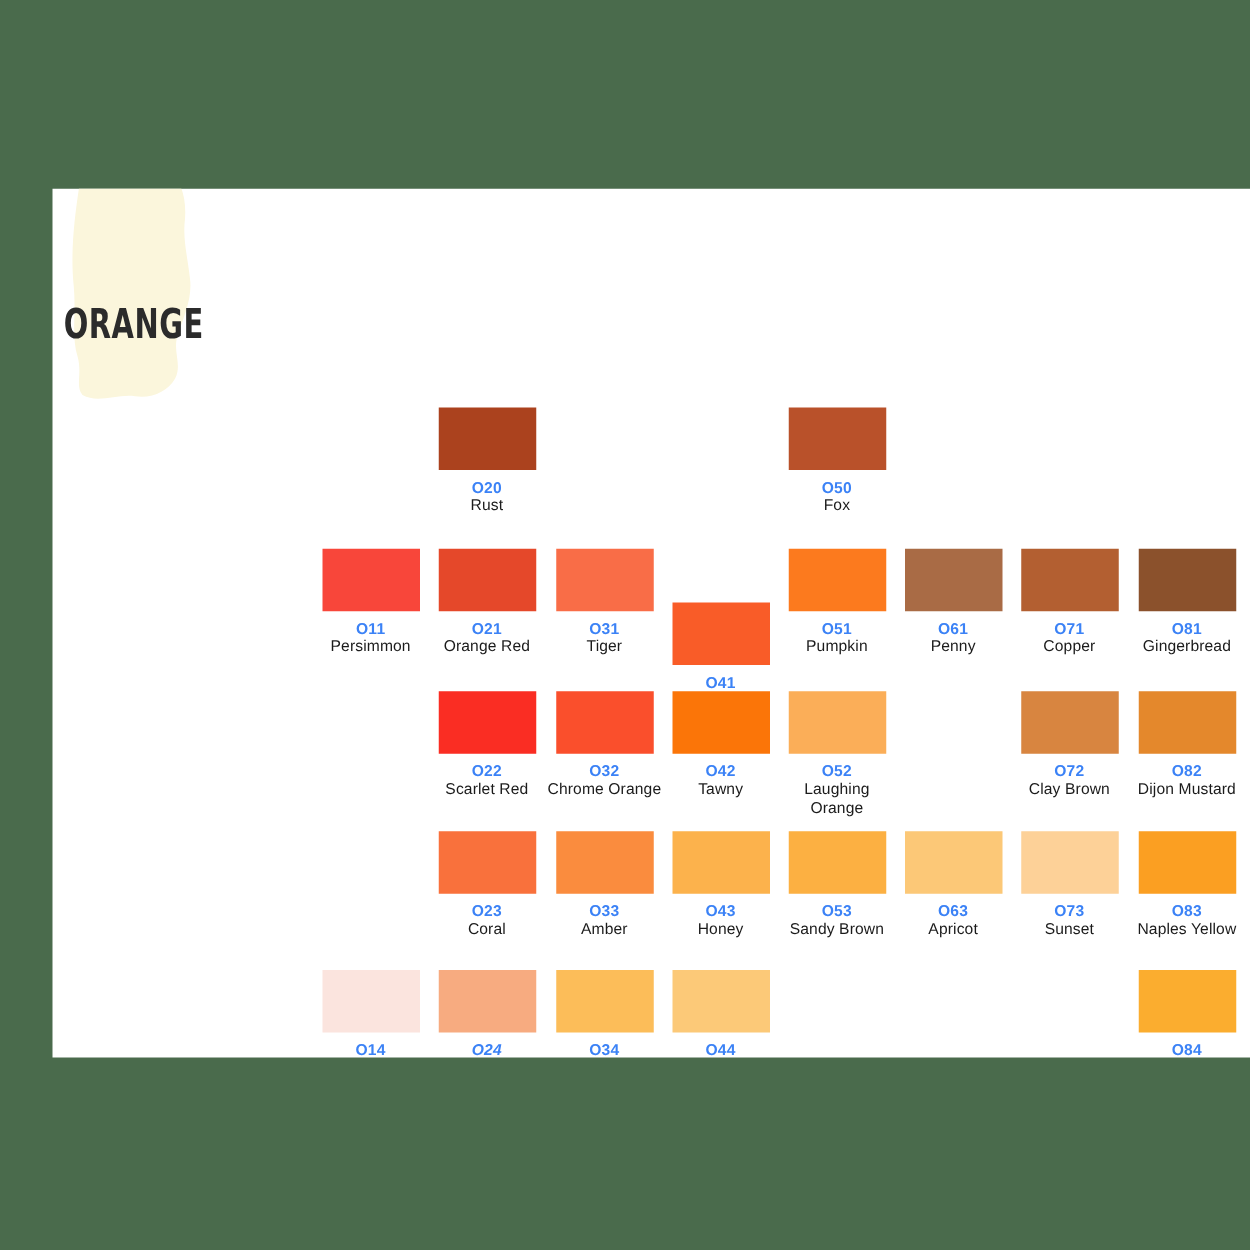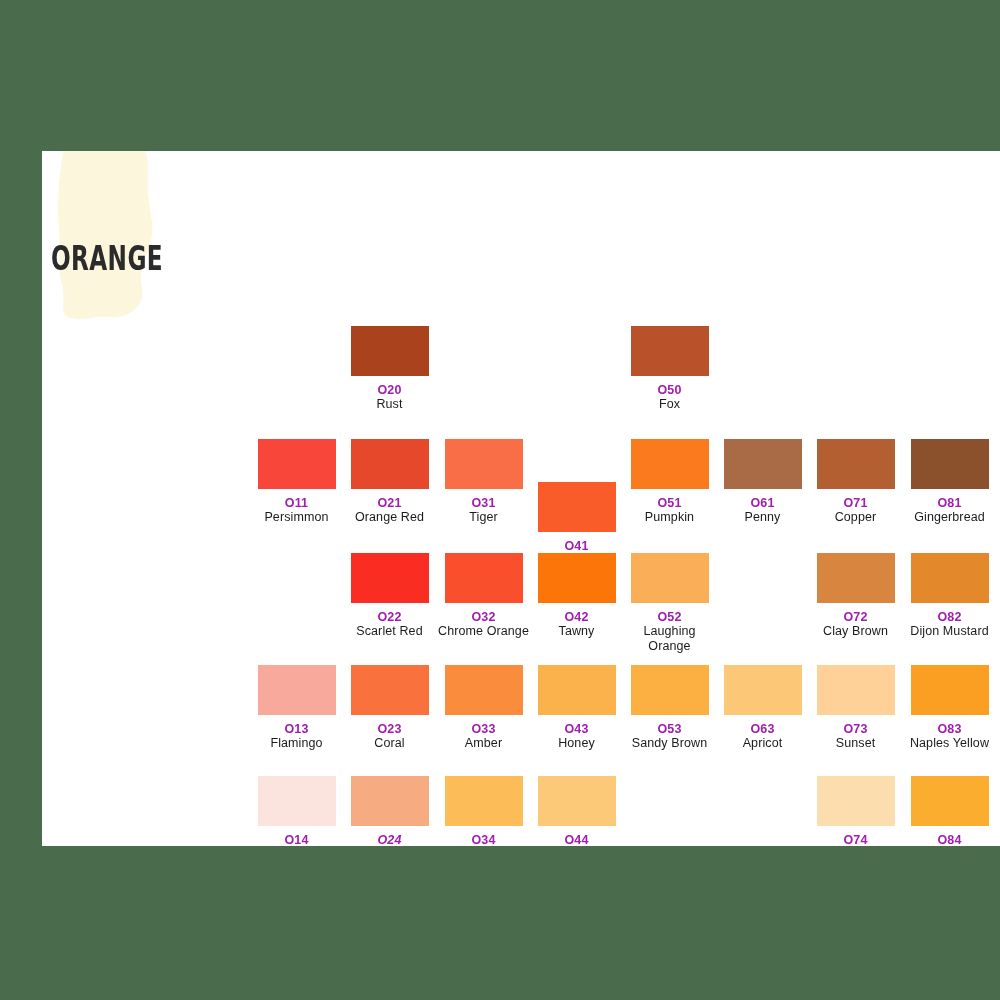--- a/index.html
+++ b/index.html
@@ -66,21 +66,21 @@
   .swatch {
     width: 78px;
     height: 50px;
     margin: 0 auto;
     display: block;
   }
 
   .code {
     font-size: 12.5px;
     font-weight: 700;
-    color: #a21caf;
+    color: #3b82f6;
     margin-top: 7px;
     line-height: 14px;
     letter-spacing: 0.2px;
   }
 
   .cname {
     font-size: 12.5px;
     font-weight: 400;
     color: #1b1b1b;
     line-height: 14.5px;
@@ -174,25 +174,20 @@
       <div class="cell" style="left: 767px; top: 402px;">
         <div class="swatch" style="width: 78px; height: 50px; background: rgb(216, 133, 64);"></div>
         <div class="code">O72</div>
         <div class="cname">Clay Brown</div>
       </div>
       <div class="cell" style="left: 861px; top: 402px;">
         <div class="swatch" style="width: 78px; height: 50px; background: rgb(228, 136, 44);"></div>
         <div class="code">O82</div>
         <div class="cname">Dijon Mustard</div>
       </div>
-      <div class="cell" style="left: 208px; top: 514px;">
-        <div class="swatch" style="width: 78px; height: 50px; background: rgb(249, 169, 156);"></div>
-        <div class="code">O13</div>
-        <div class="cname">Flamingo</div>
-      </div>
       <div class="cell" style="left: 301px; top: 514px;">
         <div class="swatch" style="width: 78px; height: 50px; background: rgb(249, 113, 60);"></div>
         <div class="code">O23</div>
         <div class="cname">Coral</div>
       </div>
       <div class="cell" style="left: 395px; top: 514px;">
         <div class="swatch" style="width: 78px; height: 50px; background: rgb(250, 140, 62);"></div>
         <div class="code">O33</div>
         <div class="cname">Amber</div>
       </div>
@@ -230,23 +225,19 @@
         <div class="code">O24</div>
       </div>
       <div class="cell" style="left: 395px; top: 625px;">
         <div class="swatch" style="width: 78px; height: 50px; background: rgb(252, 189, 89);"></div>
         <div class="code">O34</div>
       </div>
       <div class="cell" style="left: 488px; top: 625px;">
         <div class="swatch" style="width: 78px; height: 50px; background: rgb(252, 201, 120);"></div>
         <div class="code">O44</div>
       </div>
-      <div class="cell" style="left: 767px; top: 625px;">
-        <div class="swatch" style="width: 78px; height: 50px; background: rgb(251, 221, 174);"></div>
-        <div class="code">O74</div>
-      </div>
       <div class="cell" style="left: 861px; top: 625px;">
         <div class="swatch" style="width: 78px; height: 50px; background: rgb(251, 173, 47);"></div>
         <div class="code">O84</div>
       </div>
     </div>
 
 </div>
 
 </body></html>

